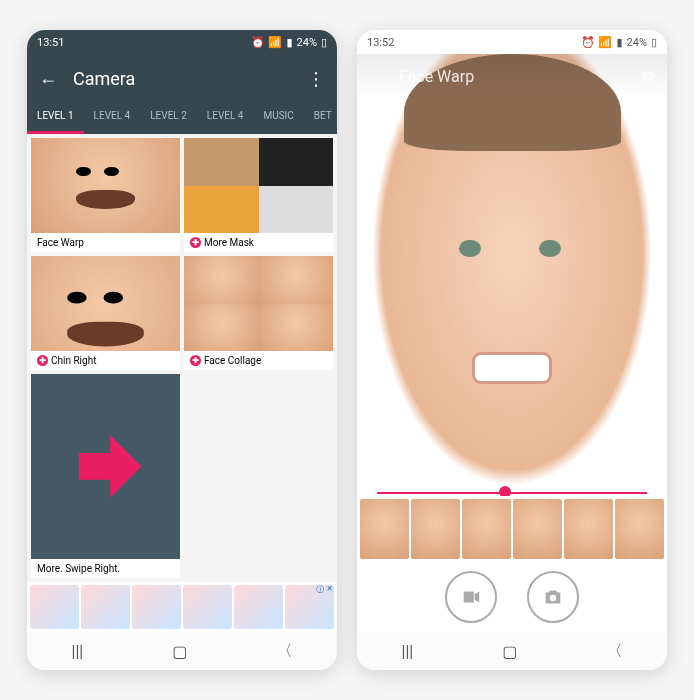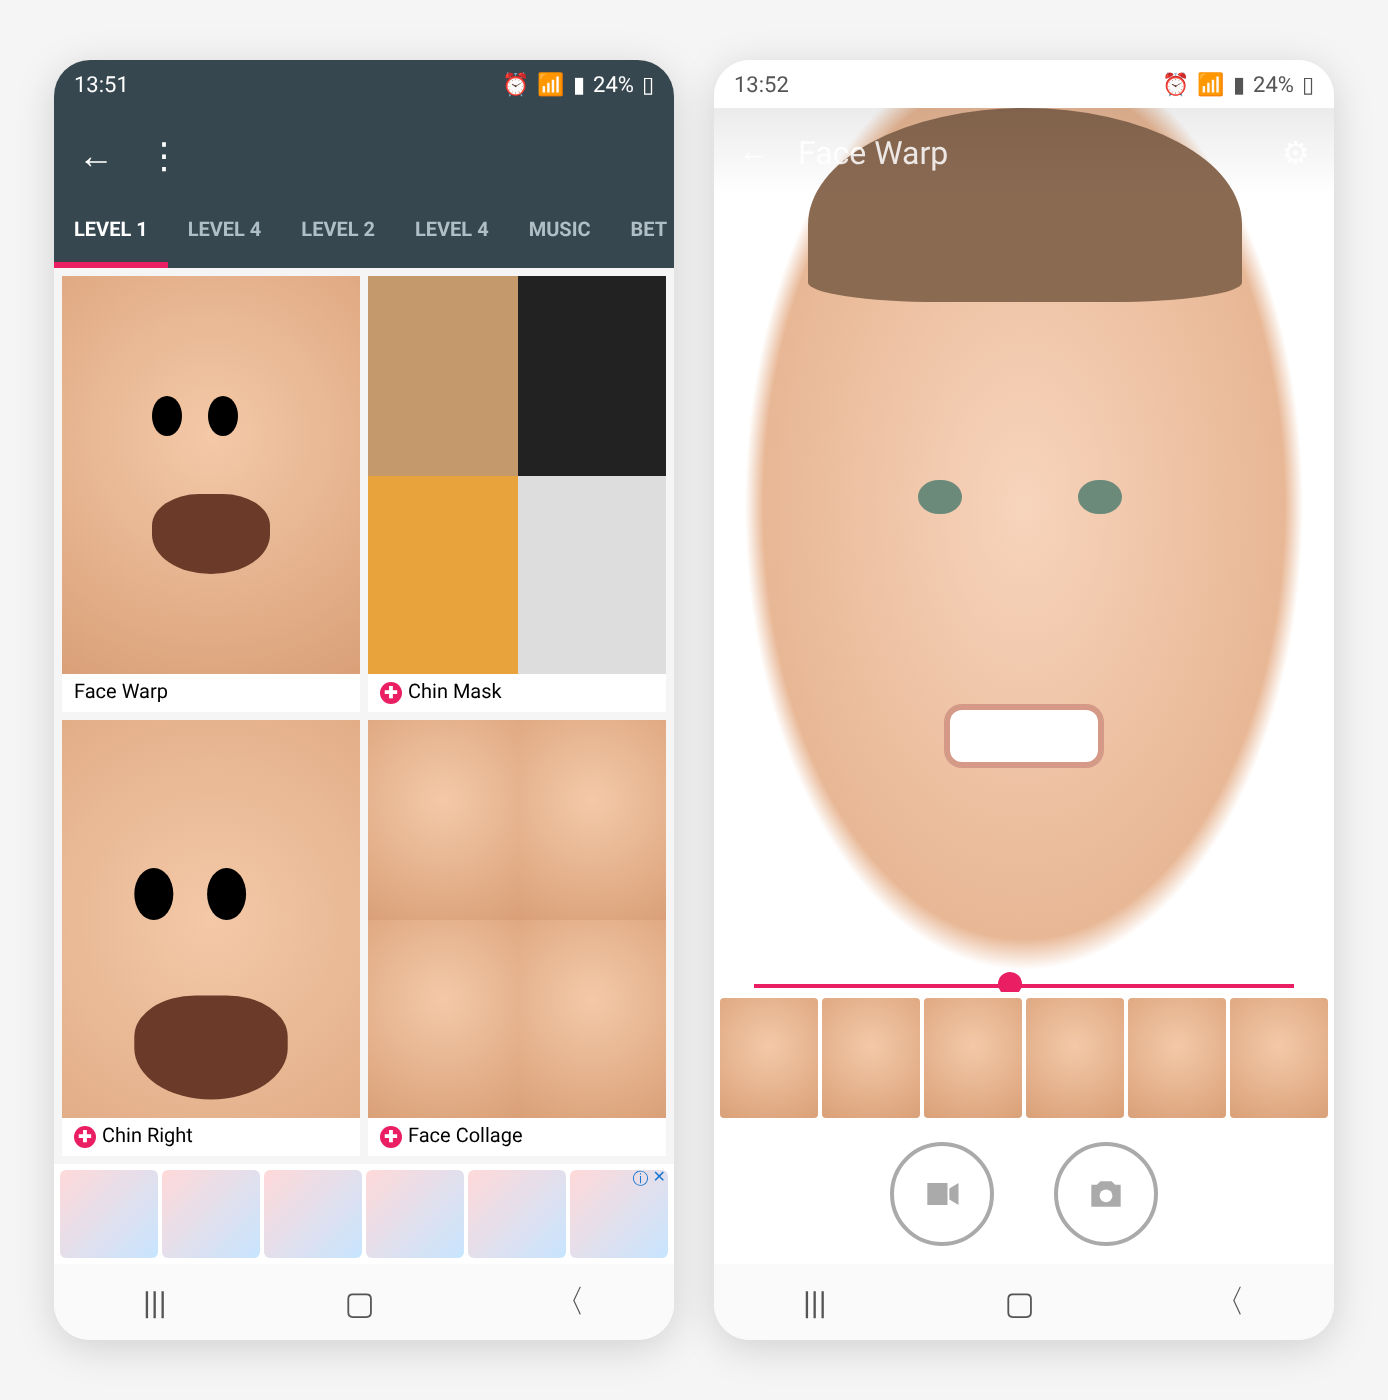--- a/index.html
+++ b/index.html
@@ -66,21 +66,20 @@
   display: flex;
   color: #b0bec5;
   font-size: 10px;
   height: 32px;
   overflow: hidden;
 }
 .tab {
   padding: 8px 10px;
   cursor: pointer;
   white-space: nowrap;
-  font-weight: bold;
 }
 .tab.active {
   color: #fff;
   border-bottom: 3px solid #e91e63;
 }
 .grid-content {
   flex: 1;
   background: #f5f5f5;
   padding: 4px;
   display: grid;
@@ -301,20 +300,21 @@
     <div class="status-right">
       <span>⏰</span>
       <span>📶</span>
       <span>▮</span>
       <span>24%</span>
       <span>▯</span>
     </div>
   </div>
   <div class="app-bar">
     <span class="back">←</span>
+    <span class="title">Camera</span>
     <span class="more">⋮</span>
   </div>
   <div class="tabs">
     <div class="tab active">LEVEL 1</div>
     <div class="tab">LEVEL 4</div>
     <div class="tab">LEVEL 2</div>
     <div class="tab">LEVEL 4</div>
     <div class="tab">MUSIC</div>
     <div class="tab">BET</div>
   </div>
@@ -329,21 +329,21 @@
       <div class="tile-img">
           <div class="mask-grid">
             <div></div>
             <div></div>
             <div></div>
             <div></div>
           </div>
         </div>
       <div class="tile-label">
           <span class="plus-badge">✚</span>
-          <span>Chin Mask</span>
+          <span>More Mask</span>
         </div>
     </div>
     <div class="tile">
       <div class="tile-img">
           <div class="face" style="transform:scale(1.3) translateY(10%)"></div>
         </div>
       <div class="tile-label">
           <span class="plus-badge">✚</span>
           <span>Chin Right</span>
         </div>
@@ -354,20 +354,28 @@
             <div></div>
             <div></div>
             <div></div>
             <div></div>
           </div>
         </div>
       <div class="tile-label">
           <span class="plus-badge">✚</span>
           <span>Face Collage</span>
         </div>
+    </div>
+    <div class="tile">
+      <div class="tile-img arrow-tile">
+        <svg class="arrow-svg" viewBox="0 0 100 100">
+          <path d="M20 35 L55 35 L55 15 L90 50 L55 85 L55 65 L20 65 Z" fill="#e91e63"></path>
+        </svg>
+      </div>
+      <div class="tile-label">More. Swipe Right.</div>
     </div>
   </div>
   <div class="ad-banner">
     <div class="ad-item"></div>
     <div class="ad-item"></div>
     <div class="ad-item"></div>
     <div class="ad-item"></div>
     <div class="ad-item"></div>
     <div class="ad-item"></div>
     <div class="ad-badge">

